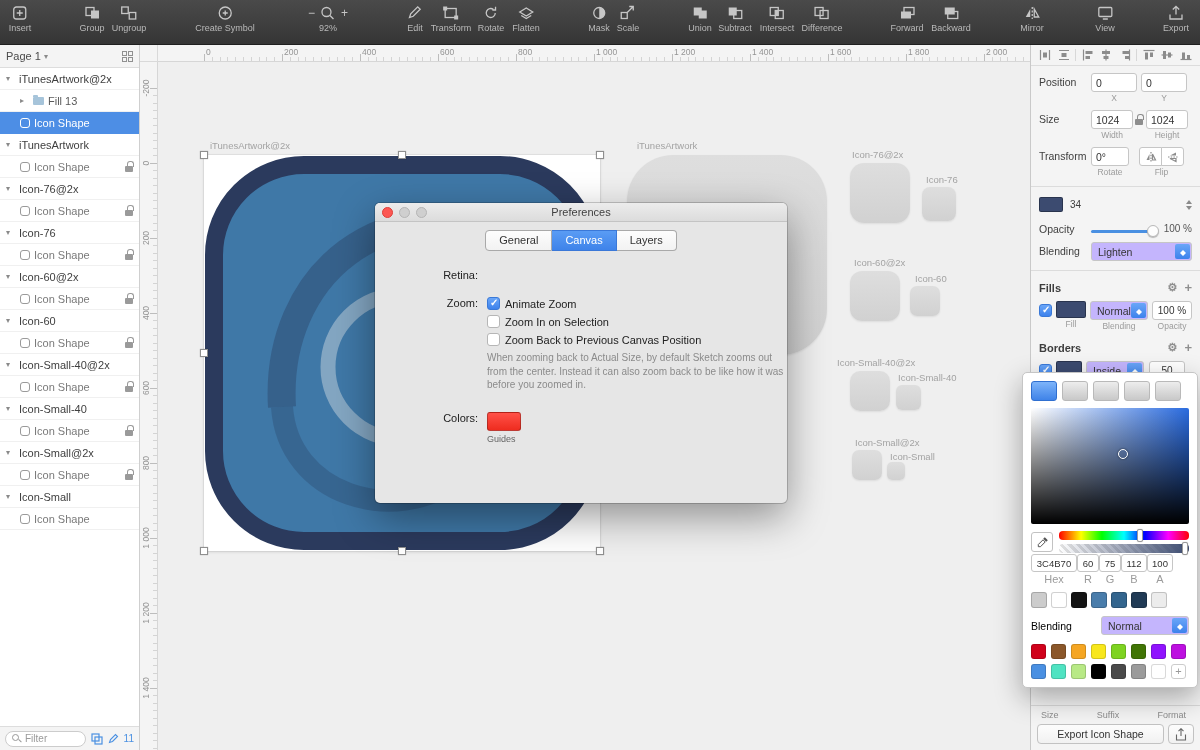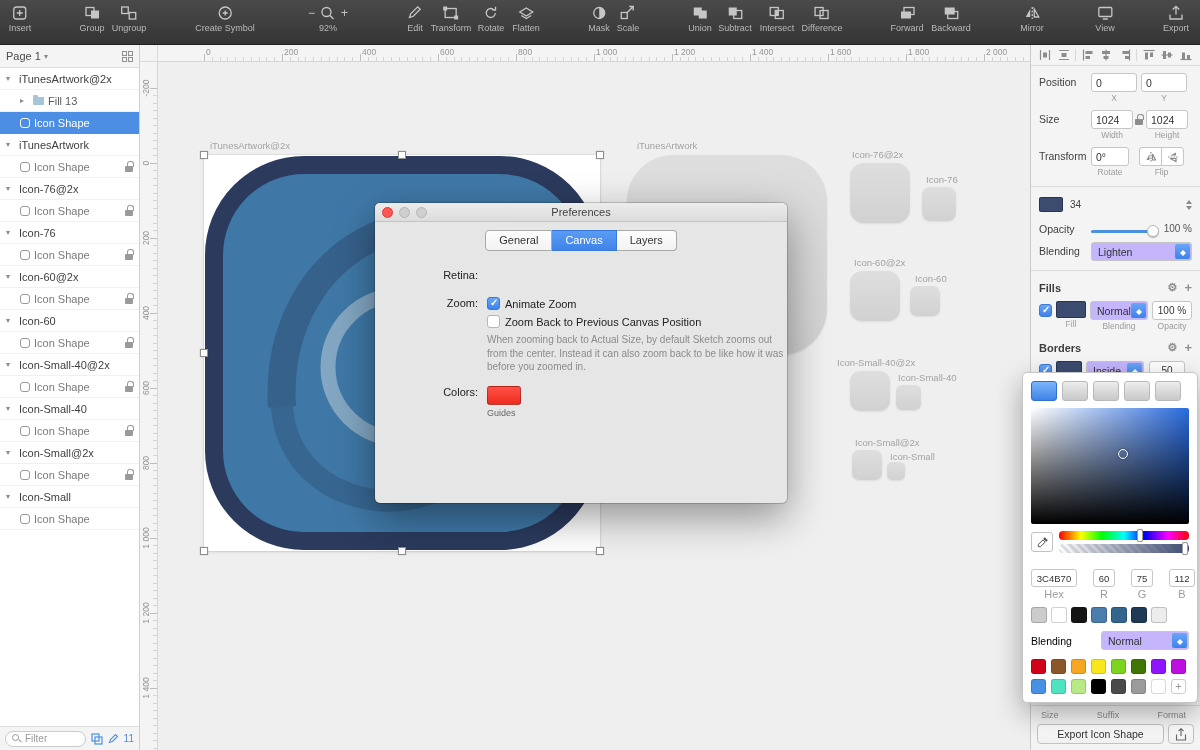--- a/index.html
+++ b/index.html
@@ -200,21 +200,21 @@
   .pk-dropper { width:22px; height:20px; border:1px solid #c2c2c2; border-radius:3px; background:#fff;
     display:flex; align-items:center; justify-content:center; }
   .pk-bars { flex:1; }
   .pk-hue { height:9px; border-radius:4px; position:relative;
     background:linear-gradient(to right,#f00,#ff0 17%,#0f0 33%,#0ff 50%,#00f 66%,#f0f 84%,#f00); }
   .pk-alpha { height:9px; border-radius:4px; position:relative; margin-top:4px;
     background-image:linear-gradient(to right,rgba(60,75,112,0),#3c4b70),
       repeating-linear-gradient(45deg,#e2e2e2 0 3px,#fff 3px 6px); }
   .pk-knob { position:absolute; top:-2px; width:6px; height:13px; background:#fff;
     border:1px solid #9a9a9a; border-radius:2px; box-shadow:0 0 1px rgba(0,0,0,.4); }
-  .pk-values { display:flex; gap:16px; margin-top:16px; }
+  .pk-values { display:flex; gap:0; margin-top:1px; }
   .pk-fg { display:flex; flex-direction:column; align-items:center; }
   .pk-field { height:18px; border:1px solid #c6c6c6; border-radius:3px; background:#fff;
     font-size:9.5px; color:#333; display:flex; align-items:center; justify-content:center; width:100%; }
   .w-hex { width:46px; } .w-s { width:22px; } .w-m { width:26px; }
   .pk-lab { font-size:11px; color:#9b9b9b; margin-top:1px; }
   .doc-swatches { display:flex; gap:4px; margin-top:7px; }
   .mini-swatch { width:16px; height:16px; border-radius:3px; border:1px solid rgba(0,0,0,.18); }
   .pk-blend { display:flex; align-items:center; margin-top:8px; font-size:10.5px; }
   .pk-blend .popup { width:88px; margin-left:auto; }
   .palette { display:grid; grid-template-columns:repeat(8,15px); gap:5px; margin-top:9px; }
@@ -601,26 +601,30 @@
         </div>
         <div class="prow" style="margin-top:16px">
           <span class="plabel">Zoom:</span>
           <div class="pctrl">
             <div class="cbrow">
               <span class="cb checked"></span>
               <span>Animate Zoom</span>
             </div>
             <div class="cbrow">
               <span class="cb"></span>
+              <span>Zoom In on Selection</span>
+            </div>
+            <div class="cbrow">
+              <span class="cb"></span>
               <span>Zoom Back to Previous Canvas Position</span>
             </div>
             <div class="pdesc">When zooming back to Actual Size, by default Sketch zooms out from the center. Instead it can also zoom back to be like how it was before you zoomed in.</div>
           </div>
         </div>
-        <div class="prow" style="margin-top:12px">
+        <div class="prow" style="margin-top:20px">
           <span class="plabel">Colors:</span>
           <div class="pctrl">
             <div class="guides-swatch"></div>
             <div class="guides-caption">Guides</div>
           </div>
         </div>
       </div>
     </div>
   </div>
 

